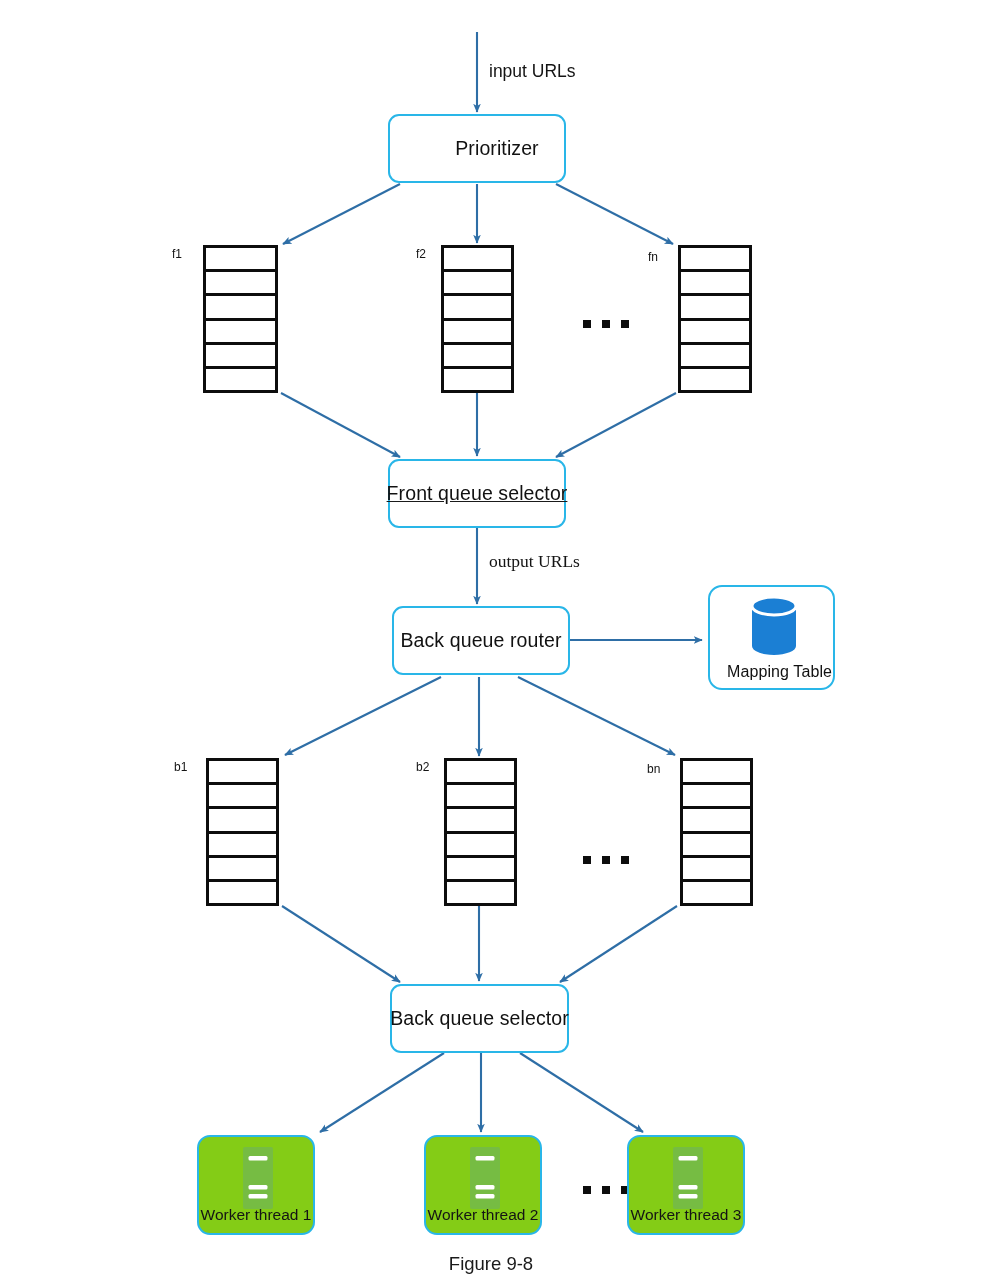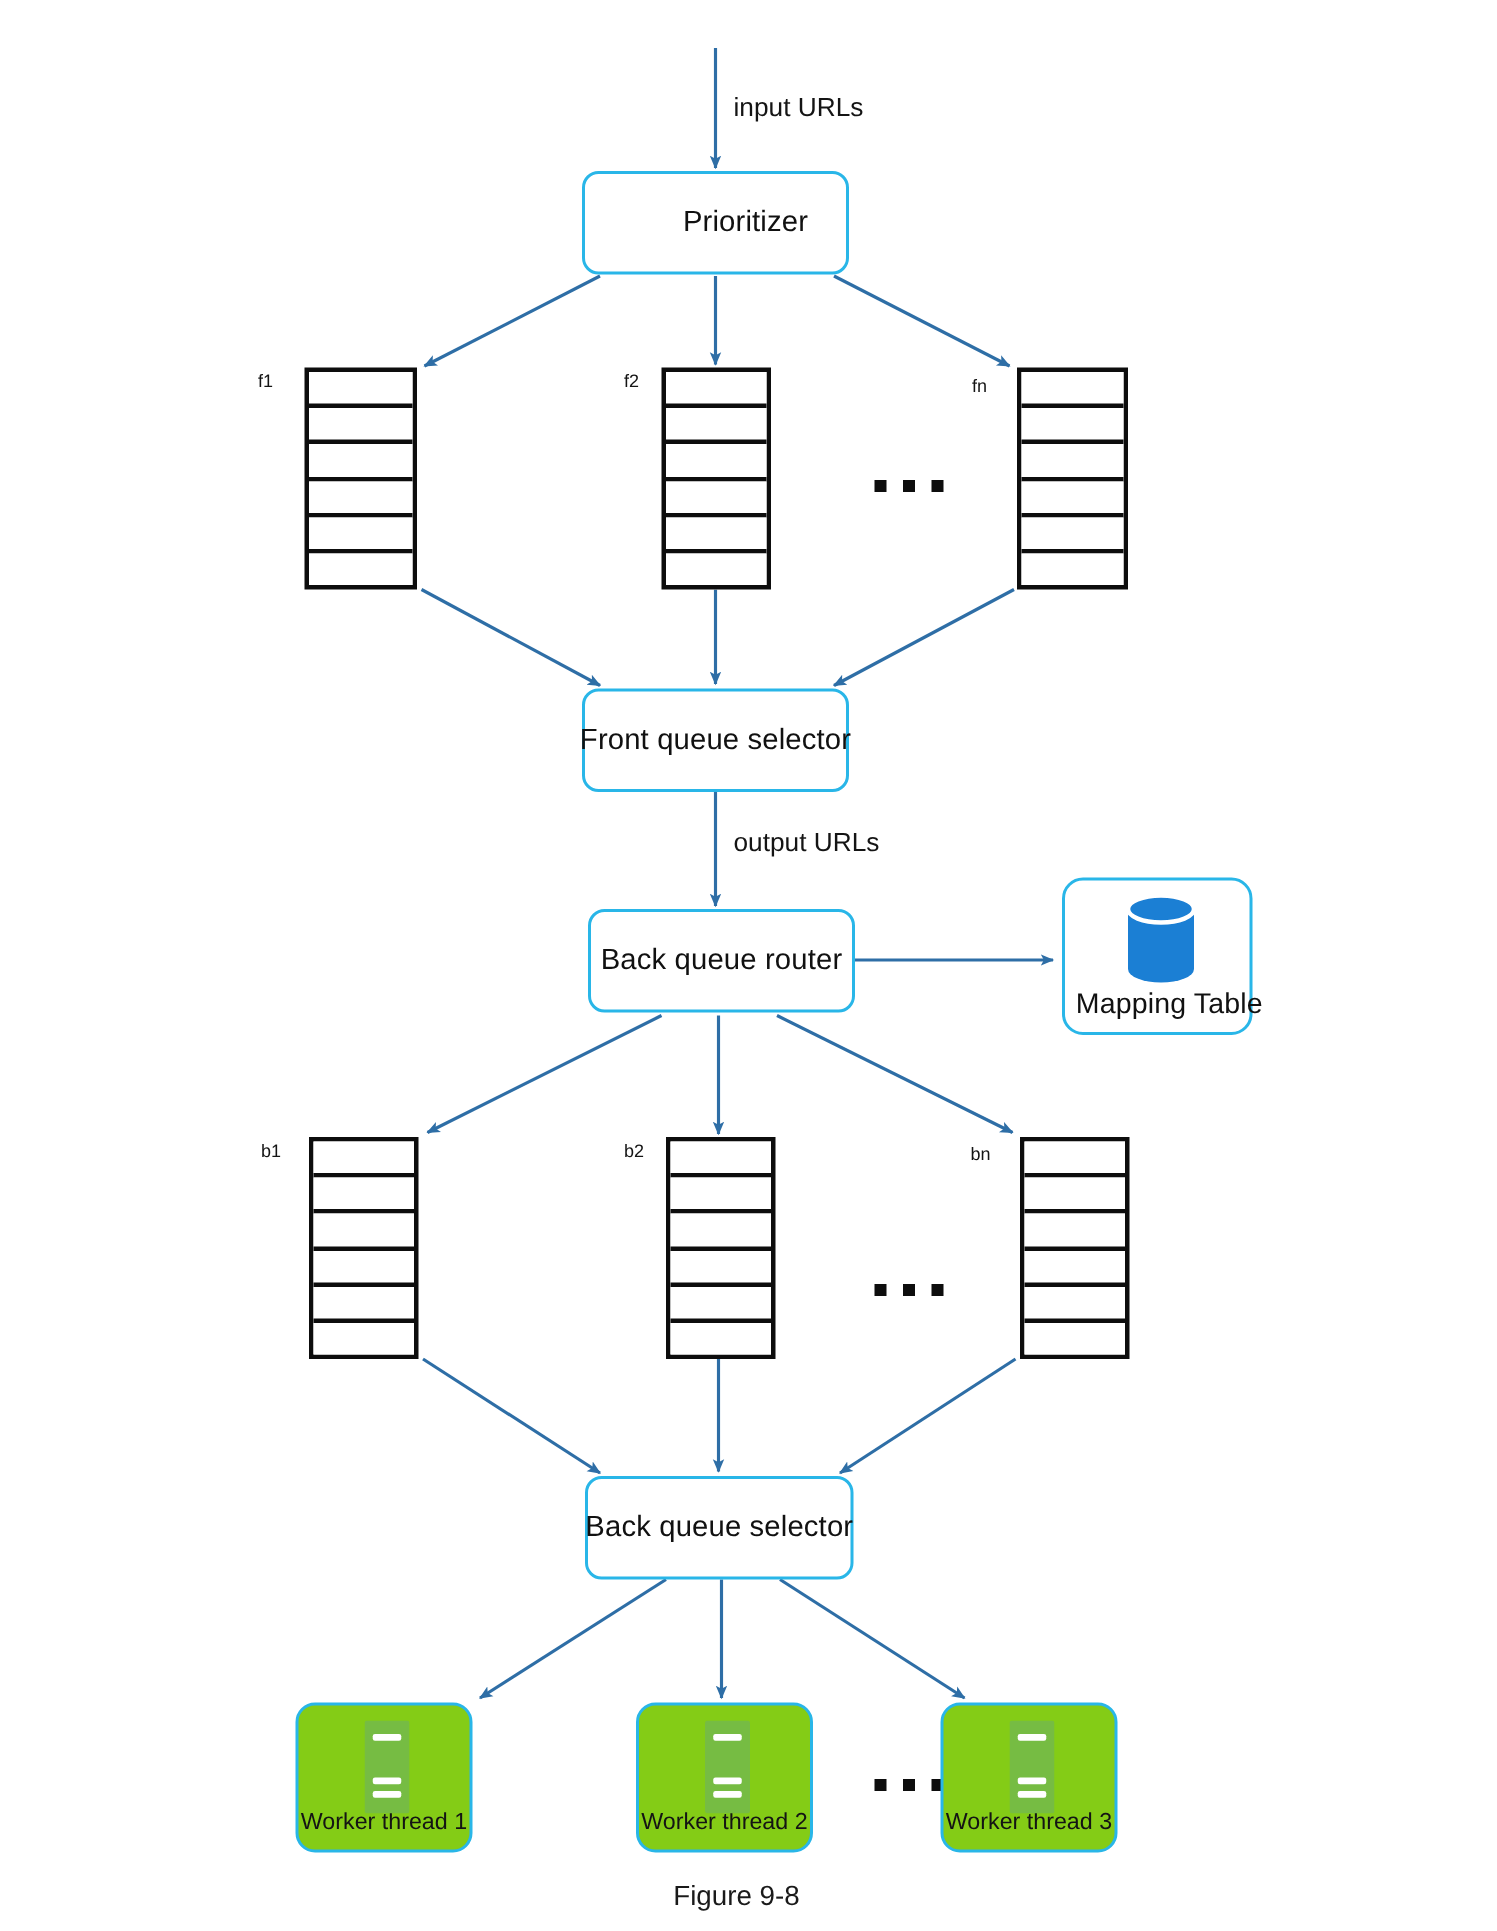--- a/index.html
+++ b/index.html
@@ -178,21 +178,21 @@
       <line x1="479" y1="906" x2="479" y2="981"></line>
       <line x1="677" y1="906" x2="560" y2="982"></line>
 
       <line x1="444" y1="1053" x2="320" y2="1132"></line>
       <line x1="481" y1="1053" x2="481" y2="1132"></line>
       <line x1="520" y1="1053" x2="643" y2="1132"></line>
     </g>
   </svg>
 
   <div class="edgelabel" style="left:489px; top:61px;">input URLs</div>
-  <div class="edgelabel" style="left:489px; top:551px;">output URLs</div>
+  <div class="edgelabel" style="left:489px; top:551px;font-family:Liberation Serif, serif;">output URLs</div>
 
   <div class="procbox" style="left:388px; top:114px; width:178px; height:69px;padding-left:40px;">
     <span class="proclabel">Prioritizer</span>
   </div>
 
   <div class="qlabel" style="left:172px; top:247px;">f1</div>
   <div class="queue" style="left:203px; top:245px; width:75px; height:148px;">
     <div class="cell"></div>
     <div class="cell"></div>
     <div class="cell"></div>
@@ -220,35 +220,35 @@
   <div class="qlabel" style="left:648px; top:250px;">fn</div>
   <div class="queue" style="left:678px; top:245px; width:74px; height:148px;">
     <div class="cell"></div>
     <div class="cell"></div>
     <div class="cell"></div>
     <div class="cell"></div>
     <div class="cell"></div>
     <div class="cell"></div>
   </div>
 
-  <div class="procbox" style="left:388px; top:459px; width:178px; height:69px;">
+  <div class="procbox" style="left:388px; top:459px; width:178px; height:69px;text-decoration:underline;">
     <span class="proclabel">Front queue selector</span>
   </div>
 
   <div class="procbox" style="left:392px; top:606px; width:178px; height:69px;">
     <span class="proclabel">Back queue router</span>
   </div>
 
   <div class="procbox" style="left:708px; top:585px; width:127px; height:105px; border-radius:14px;">
     <svg class="dbicon" style="left:40px; top:11px;" viewBox="0 0 48 58" xmlns="http://www.w3.org/2000/svg">
       <path d="M2,10 L2,48 A22,9 0 0 0 46,48 L46,10 Z" fill="#1b7fd4"></path>
       <ellipse cx="24" cy="10" rx="22" ry="9" fill="#1b7fd4"></ellipse>
       <ellipse cx="24" cy="8" rx="22" ry="9" fill="#1b7fd4" stroke="#ffffff" stroke-width="3"></ellipse>
     </svg>
-    <span class="proclabel" style="position:absolute; bottom:7px; font-size:19px;margin-left:16px;">Mapping Table</span>
+    <span class="proclabel" style="position:absolute; bottom:7px; font-size:16px;margin-left:16px;">Mapping Table</span>
   </div>
 
   <div class="qlabel" style="left:174px; top:760px;">b1</div>
   <div class="queue" style="left:206px; top:758px; width:73px; height:148px;">
     <div class="cell"></div>
     <div class="cell"></div>
     <div class="cell"></div>
     <div class="cell"></div>
     <div class="cell"></div>
     <div class="cell"></div>

